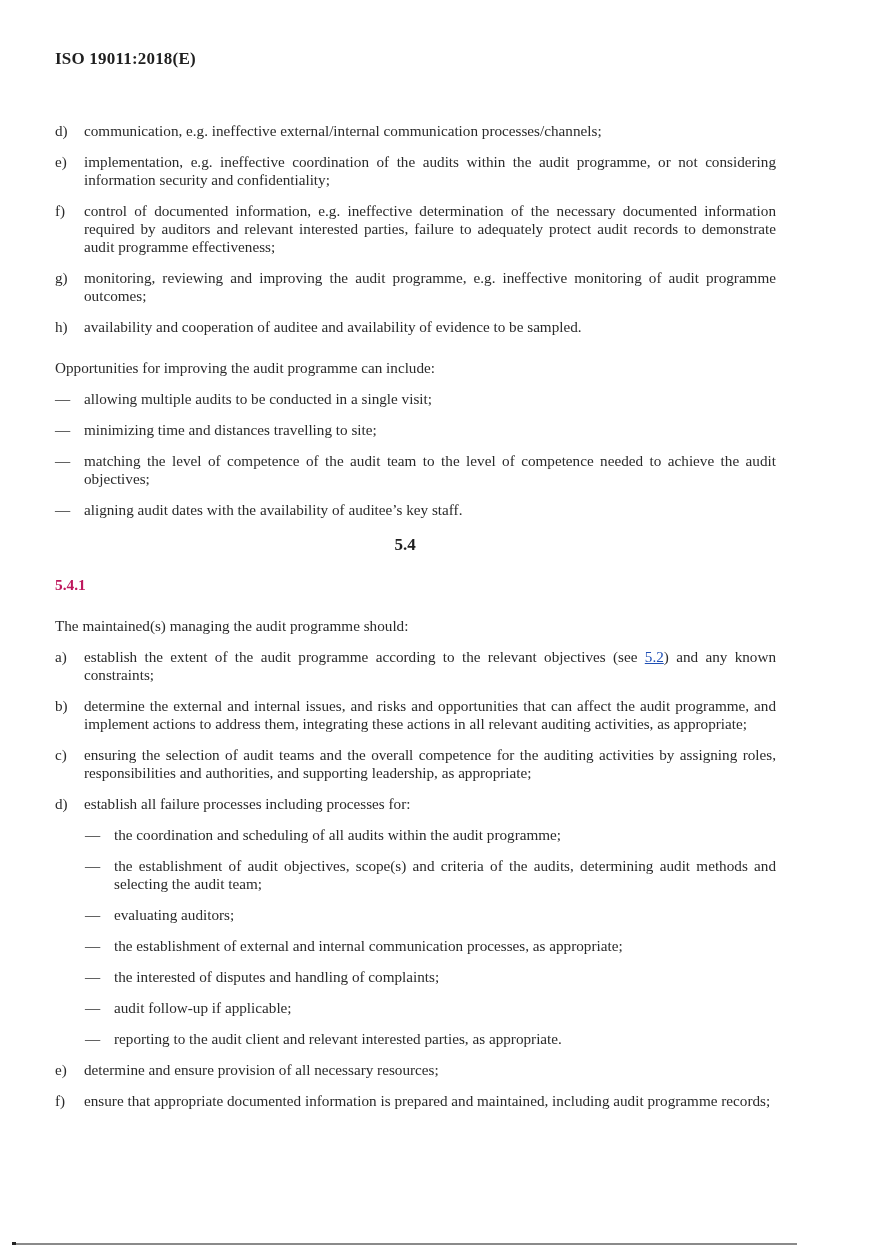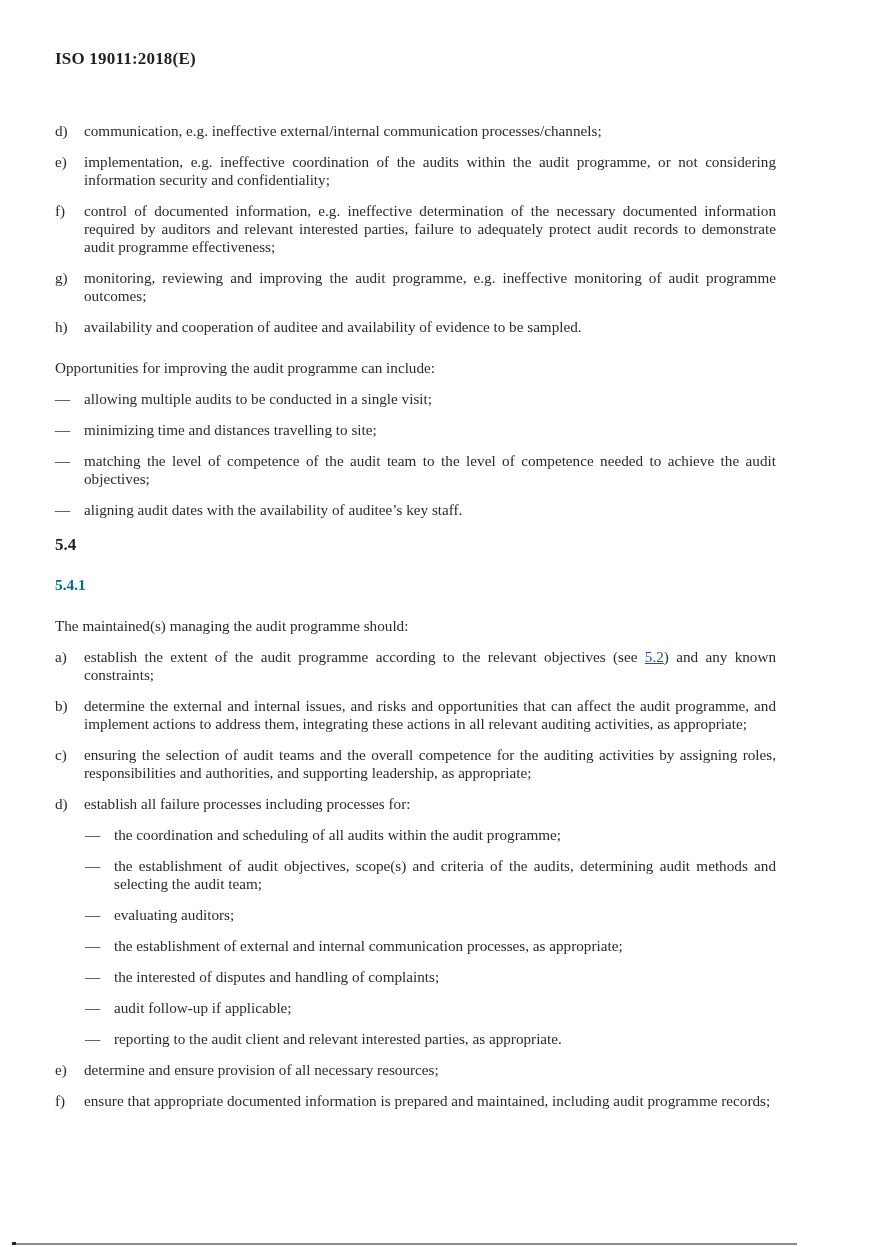--- a/index.html
+++ b/index.html
@@ -12,23 +12,23 @@
     .doc-header {
       position: absolute; left: 55px; top: 50px;
       font-weight: bold; font-size: 17px; color: #1f1f1f; letter-spacing: 0.2px;
     }
     .content { position: absolute; left: 55px; top: 122px; width: 721px; }
     .item { display: flex; margin-bottom: 13px; text-align: justify; }
     .item .marker { width: 29px; flex: 0 0 29px; }
     .item .text { flex: 1; }
     .para { margin-bottom: 13px; margin-top: 23px; }
     .sub { margin-left: 30px; }
-    .h2 { font-weight: bold; font-size: 17px; margin-top: 17px; margin-bottom: 22px; display: flex; color: #1f1f1f; }
+    .h2 { font-weight: bold; font-size: 17px; margin-top: 17px; margin-bottom: 22px; display: flex; color: #1f1f1f; justify-content: center; }
     .h2 .num { width: 42px; flex: 0 0 42px; }
-    .h3 { font-weight: bold; font-size: 15.4px; margin-bottom: 15px; display: flex; color: #0369a1; }
+    .h3 { font-weight: bold; font-size: 15.4px; margin-bottom: 15px; display: flex; color: #be185d; }
     .h3 .num { width: 56px; flex: 0 0 56px; }
     a.xref { color: #1f4fb5; text-decoration: underline; }
     .footer-rule {
       position: absolute; left: 12px; top: 1243px; width: 785px; height: 2px; background: #8a8a8a;
     }
     .footer-mark { position: absolute; left: 12px; top: 1242px; width: 4px; height: 3px; background: #222; }
   </style>
 </head>
 <body>
 

